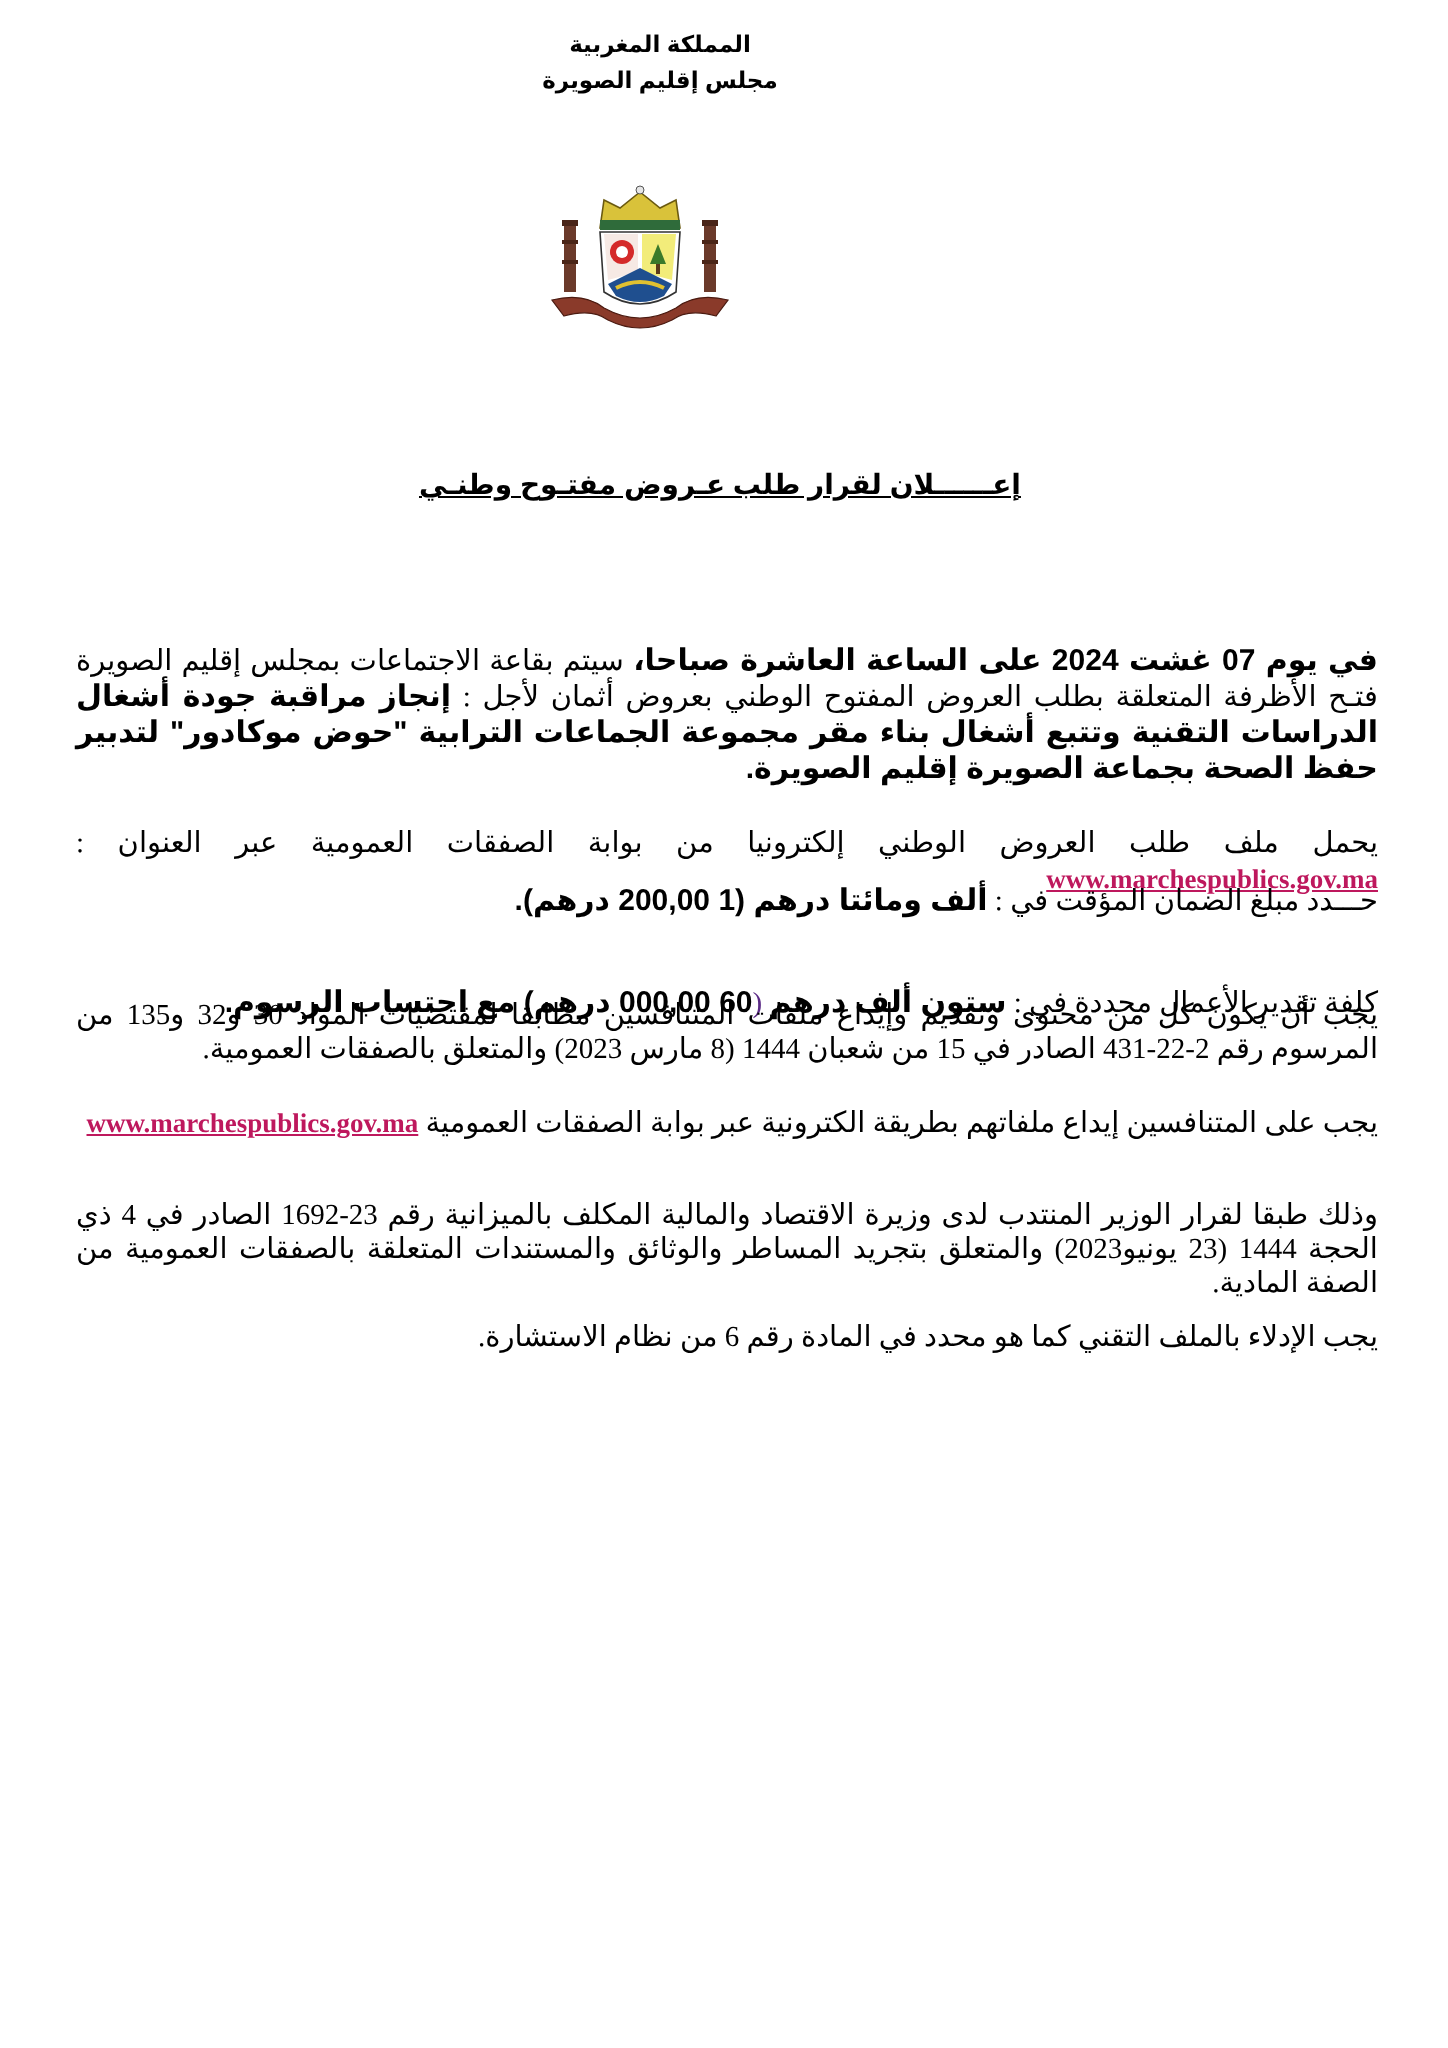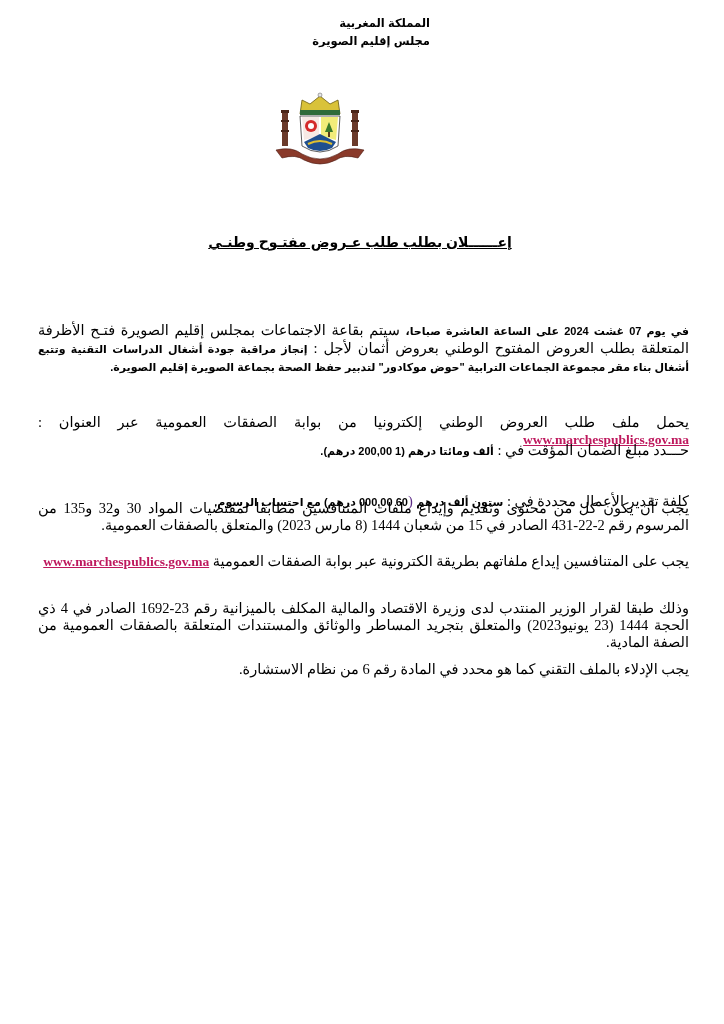--- a/index.html
+++ b/index.html
@@ -13,20 +13,21 @@
       position: relative;
       overflow: hidden;
       font-family: "Liberation Sans", "DejaVu Sans", sans-serif;
       color: #000;
     }
     .header-block {
       position: absolute;
       top: 14px;
       left: 230px;
       width: 200px;
+      text-align: center;
       direction: rtl;
       font-weight: bold;
       font-size: 11.5px;
       line-height: 18px;
     }
     .emblem {
       position: absolute;
       top: 92px;
       left: 272px;
       width: 96px;
@@ -51,21 +52,21 @@
       left: 38px;
       width: 651px;
       direction: rtl;
       text-align: justify;
       font-family: "Liberation Serif", "DejaVu Serif", serif;
       font-size: 14.5px;
       line-height: 17px;
     }
     .body b {
       font-family: "Liberation Sans", "DejaVu Sans", sans-serif;
-      font-size: 11px;
+      font-size: 15px;
     }
     .p1 { top: 322px; text-align-last: right; }
     .p2 { top: 414px; }
     .p3 { top: 442px; }
     .p4 { top: 493px; }
     .p5 { top: 500px; }
     .p6 { top: 553px; }
     .p7 { top: 600px; text-align-last: right; }
     .p8 { top: 661px; }
     .p1 b, .p1 { line-height: 17px; }
@@ -111,21 +112,21 @@
   <path d="M49 25 L66 25 L64 48 L49 44 Z" fill="#f2ec7a"></path>
   <path d="M57 30 L53 40 L61 40 Z" fill="#3a7a2a"></path>
   <rect x="56" y="40" width="2" height="5" fill="#5a3a1a"></rect>
   <path d="M32 50 L48 42 L64 50 L60 56 Q48 62 36 56 Z" fill="#1f4f8f"></path>
   <path d="M36 52 Q48 46 60 52" stroke="#e0c030" stroke-width="2" fill="none"></path>
 
   <path d="M4 58 Q20 54 30 62 Q48 72 66 62 Q76 54 92 58 L86 66 Q72 62 64 68 Q48 76 32 68 Q24 62 10 66 Z" fill="#8a3a2a" stroke="#4a1a10" stroke-width="0.6"></path>
 </svg>
 
 <div class="title-block">
-  <div><span>إعــــــلان بطلب طلب عـروض مفتـوح وطنـي</span></div>
+  <div><span>إعــــــلان لقرار طلب عـروض مفتـوح وطنـي</span></div>
 </div>
 
 <div class="body p1">
   <b>في يوم 07 غشت 2024 على الساعة العاشرة صباحا،</b><span> سيتم بقاعة الاجتماعات بمجلس إقليم الصويرة فتـح الأظرفة المتعلقة بطلب العروض المفتوح الوطني بعروض أثمان لأجل : </span><b>إنجاز مراقبة جودة أشغال الدراسات التقنية وتتبع أشغال بناء مقر مجموعة الجماعات الترابية "حوض موكادور" لتدبير حفظ الصحة بجماعة الصويرة إقليم الصويرة.</b>
 </div>
 
 <div class="body p2">
   <span>يحمل ملف طلب العروض الوطني إلكترونيا من بوابة الصفقات العمومية عبر العنوان : </span><a class="link">www.marchespublics.gov.ma</a>
 </div>
 

